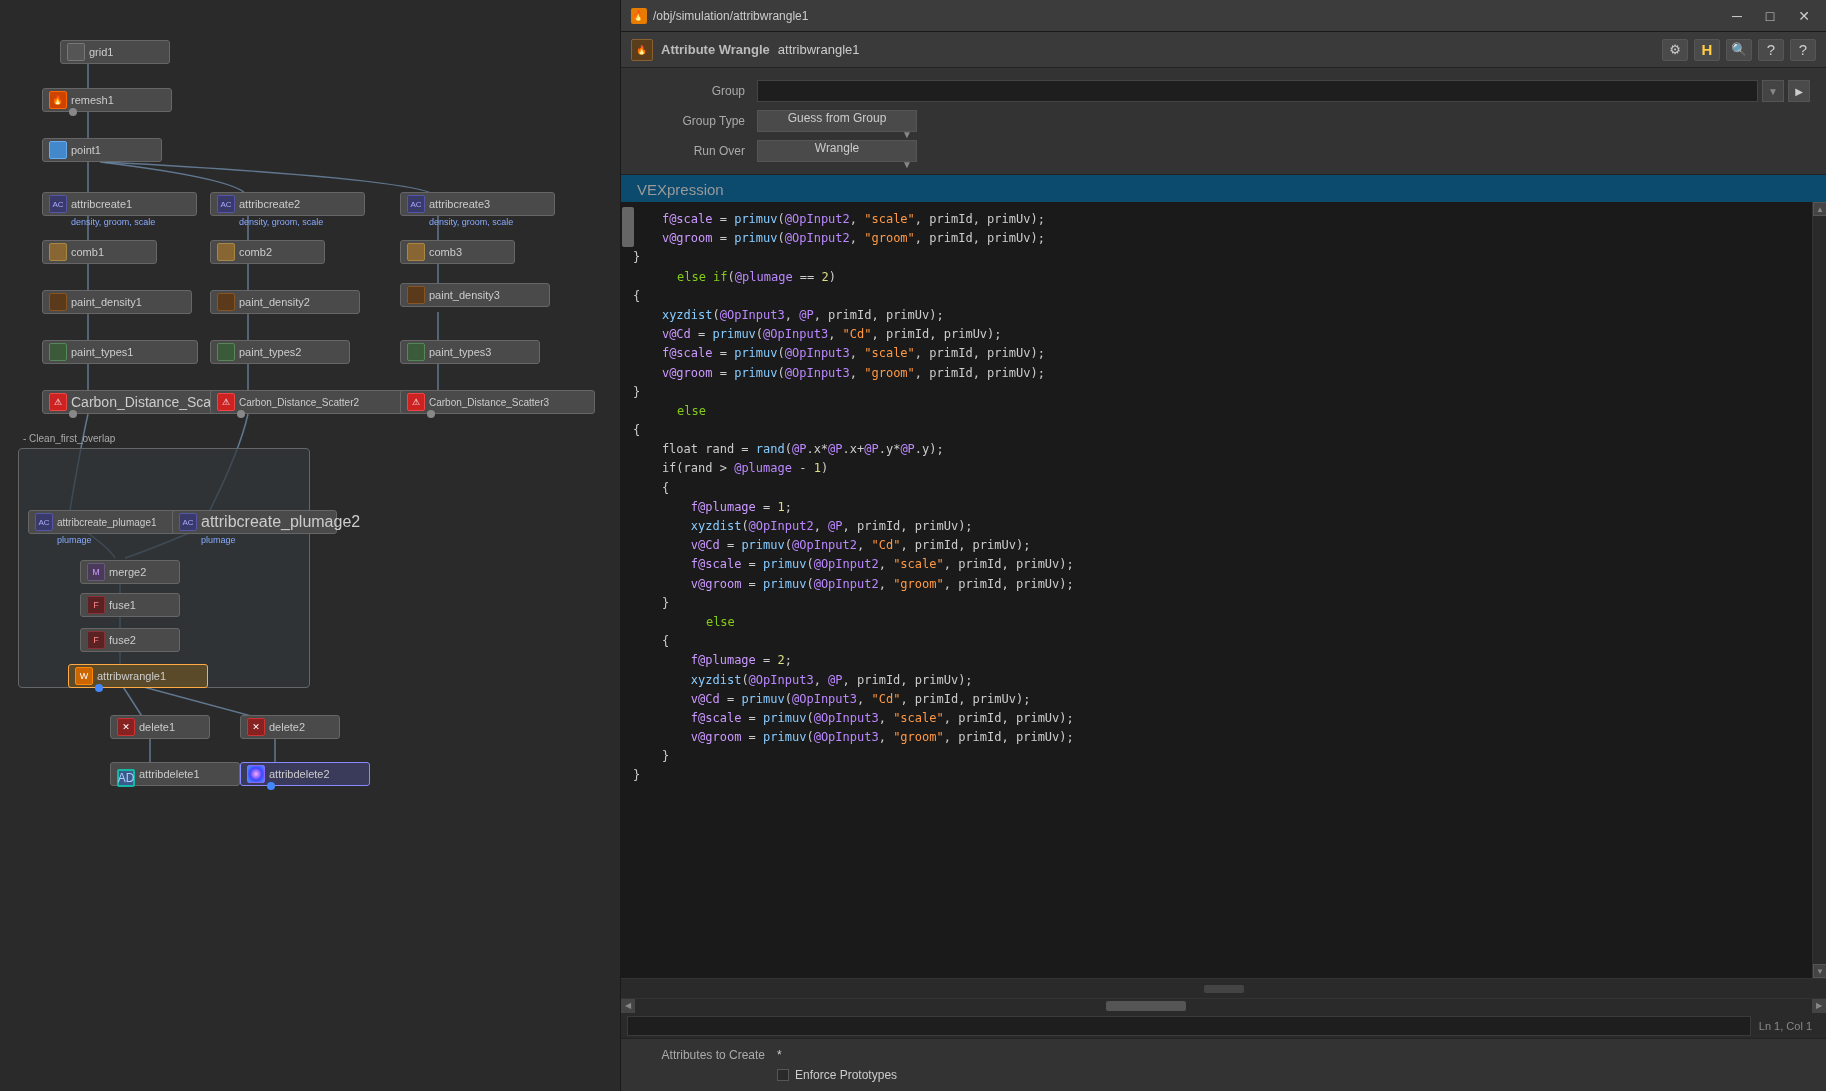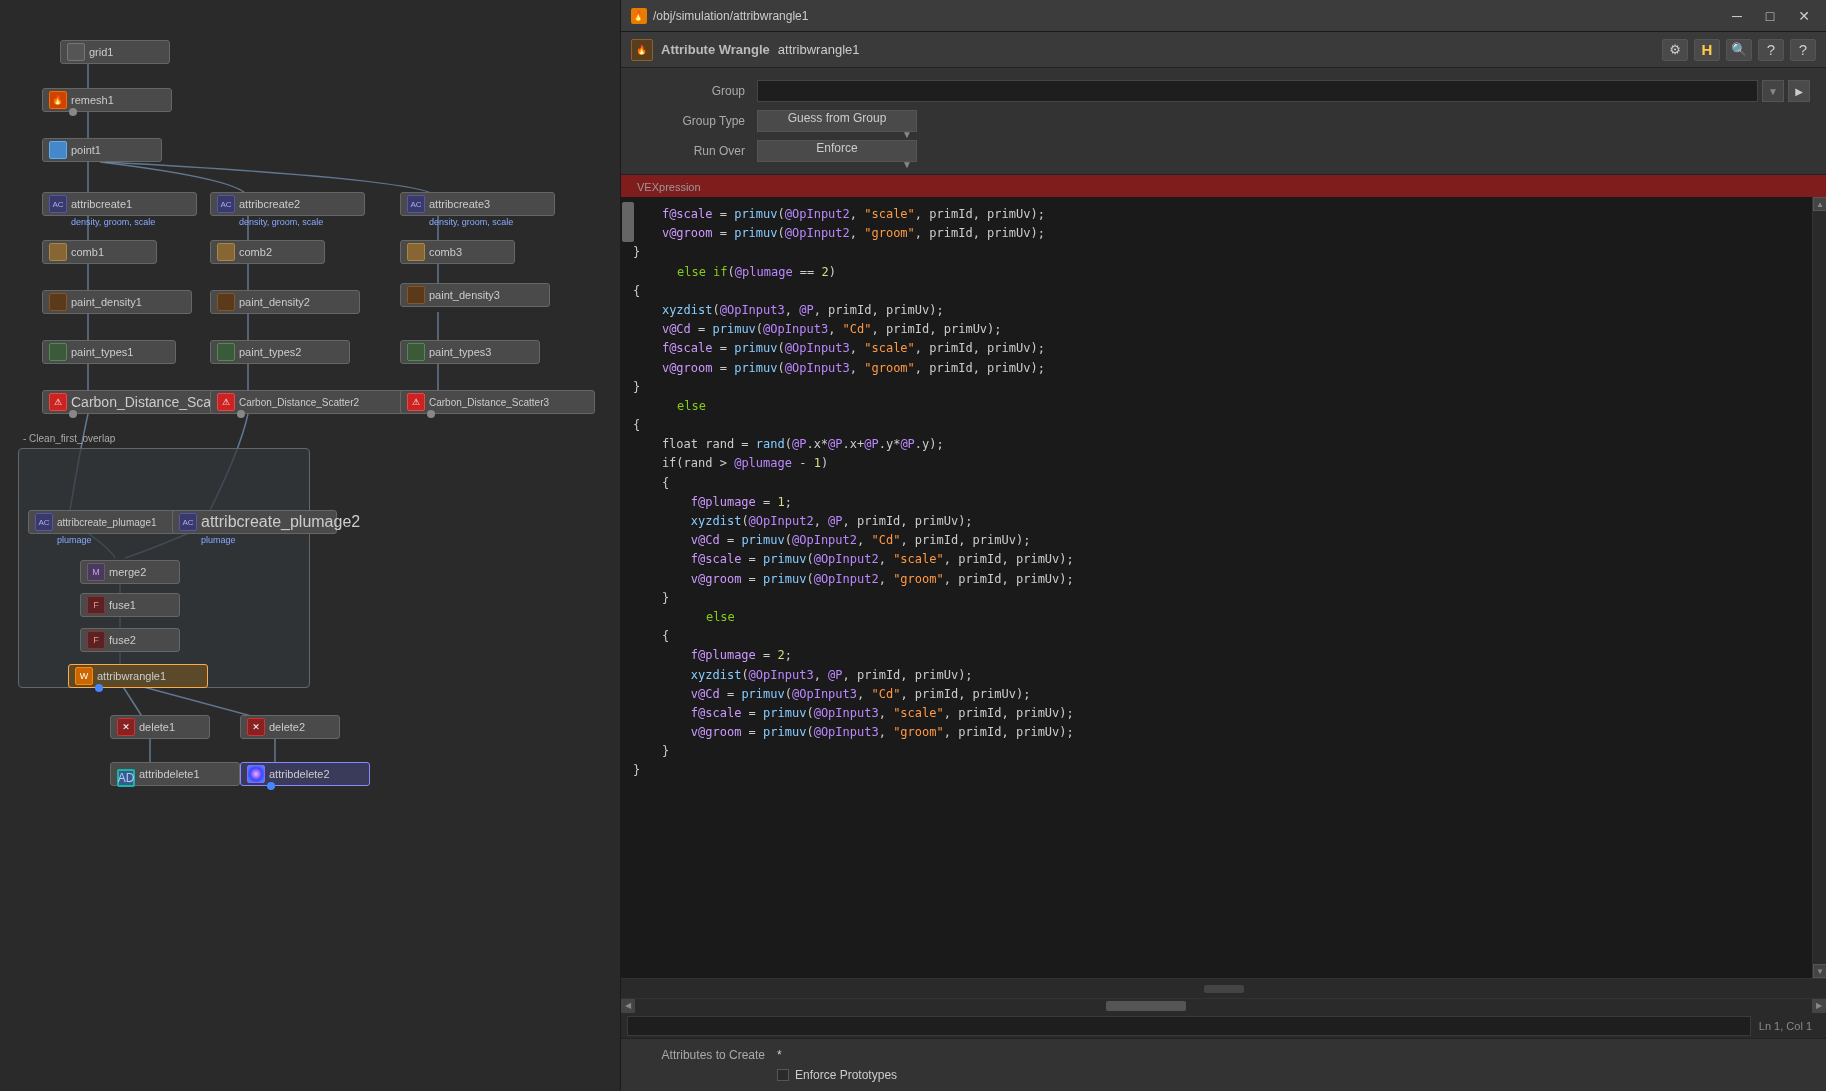--- a/index.html
+++ b/index.html
@@ -209,22 +209,22 @@
       display: flex; align-items: center; justify-content: center;
       color: #ccc;
       cursor: pointer;
       font-size: 10px;
     }
 
     
     .vex-label {
       padding: 6px 16px 4px;
       color: #999;
-      font-size: 11px;
-      background: #7f1d1d;
+      font-size: 15px;
+      background: #0c4a6e;
     }
     .vex-editor {
       flex: 1;
       background: #1a1a1a;
       overflow: auto;
       padding: 8px 12px;
       font-family: 'Courier New', monospace;
       font-size: 12px;
       line-height: 1.6;
       color: #dddddd;
@@ -564,21 +564,21 @@
   <div class="node" style="left:210px;top:290px;width:150px;">
     <div class="node-icon" style="background:#5a3a1a;border:1px solid #885522;"></div>
     <span>paint_density2</span>
   </div>
 
   <div class="node" style="left:400px;top:283px;width:150px;">
     <div class="node-icon" style="background:#5a3a1a;border:1px solid #885522;"></div>
     <span>paint_density3</span>
   </div>
 
-  <div class="node" style="left:42px;top:340px;width:134px;">
+  <div class="node" style="left:42px;top:340px;width:156px;">
     <div class="node-icon" style="background:#3a5a3a;border:1px solid #558855;"></div>
     <span>paint_types1</span>
   </div>
 
   <div class="node" style="left:210px;top:340px;width:140px;">
     <div class="node-icon" style="background:#3a5a3a;border:1px solid #558855;"></div>
     <span>paint_types2</span>
   </div>
 
   <div class="node" style="left:400px;top:340px;width:140px;">
@@ -713,21 +713,21 @@
             <span>Guess from Group</span>
             <span class="param-dropdown-arrow">▼</span>
           </div>
         </div>
       </div>
 
       <div class="param-row">
         <span class="param-label">Run Over</span>
         <div class="param-control">
           <div class="param-dropdown">
-            <span>Enforce</span>
+            <span>Wrangle</span>
             <span class="param-dropdown-arrow">▼</span>
           </div>
         </div>
       </div>
     </div>
 
     <div class="vex-label">VEXpression</div>
 
     <div class="vex-area">
       <div class="vex-editor">

